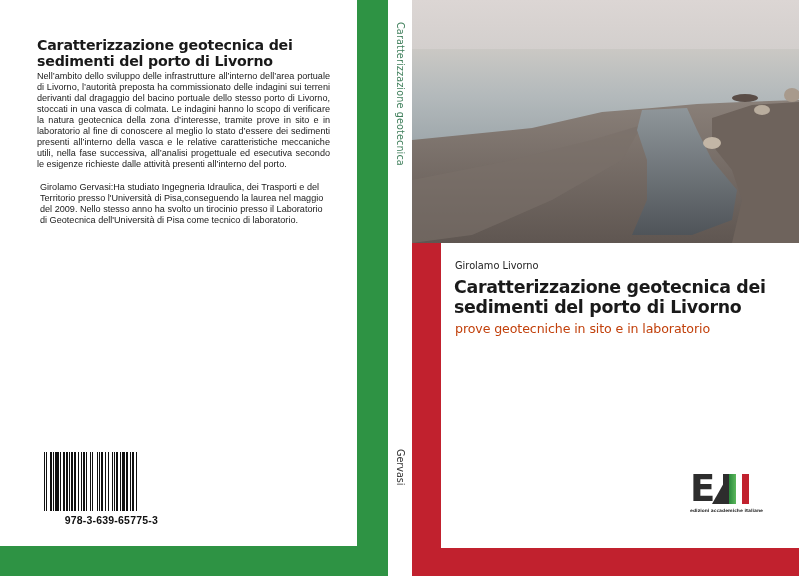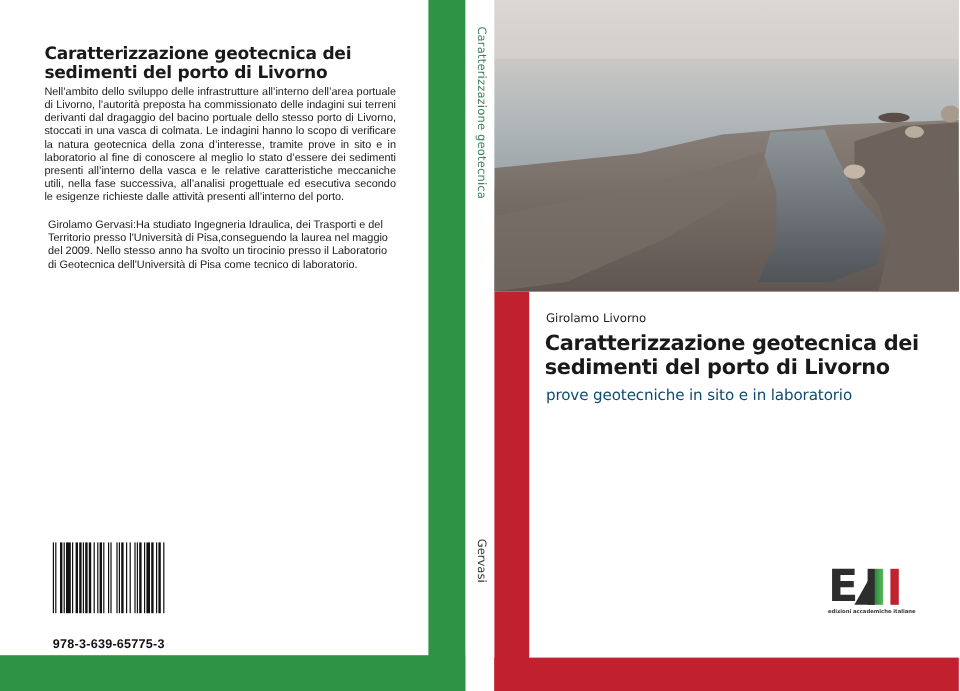--- a/index.html
+++ b/index.html
@@ -25,22 +25,22 @@
     position: absolute; left: 40px; top: 182px; width: 290px;
     font-family: "Liberation Sans", sans-serif; font-size: 9.1px; line-height: 11.05px;
     color: #1a1a1a;
   }
 
   .barcode-wrap { position: absolute; left: 44px; top: 452px; width: 110px; }
   .barcode { display: flex; height: 59px; align-items: stretch; }
   .barcode span { display: block; background: #111; }
   .barcode span.gap { background: transparent; }
   .isbn {
-    margin-top: 20px; font-family: "Liberation Sans", sans-serif; font-weight: bold;
-    font-size: 10.5px; color: #111; text-align: left; letter-spacing: 0.2px; width: 114px;
+    margin-top: 3px; font-family: "Liberation Sans", sans-serif; font-weight: bold;
+    font-size: 10.5px; color: #111; text-align: right; letter-spacing: 0.2px; width: 114px;
   }
 
   
   .spine { position: absolute; left: 388px; top: 0; width: 24px; height: 576px; background: #fff; }
   .spine-title {
     position: absolute; left: 400px; top: 22px;
     transform-origin: 0 0; transform: translate(6px, 0) rotate(90deg);
     white-space: nowrap; font-family: "DejaVu Sans", sans-serif; font-size: 9.6px;
     color: #3f7f5b; letter-spacing: 0.15px;
   }
@@ -64,21 +64,21 @@
     position: absolute; left: 455px; top: 260px;
     font-family: "DejaVu Sans", sans-serif; font-size: 9.8px; color: #222;
   }
   .front-title {
     position: absolute; left: 454px; top: 277px; width: 340px;
     font-family: "DejaVu Sans", sans-serif; font-weight: bold; font-size: 17.4px;
     line-height: 20px; color: #1a1a1a; letter-spacing: -0.3px;
   }
   .front-subtitle {
     position: absolute; left: 455px; top: 321px;
-    font-family: "DejaVu Sans", sans-serif; font-size: 12.6px; color: #0c4a6e; letter-spacing: -0.1px;
+    font-family: "DejaVu Sans", sans-serif; font-size: 12.6px; color: #c2410c; letter-spacing: -0.1px;
   }
 
   .logo { position: absolute; left: 690px; top: 474px; width: 70px; height: 45px; }
   .logo-mark { position: relative; height: 30px; }
   .logo-e { position: absolute; left: 0; top: 0; font-family: "DejaVu Sans", sans-serif; font-weight: bold; font-size: 37px; line-height: 30px; color: #2d2d2d; letter-spacing: -2px; }
   .logo-slash { position: absolute; left: 22px; top: 0; width: 0; height: 0;
     border-left: 17px solid transparent; border-bottom: 30px solid #2d2d2d; }
   .logo-slash-inner { position: absolute; left: 33px; top: 0; width: 6px; height: 30px; background: #2d2d2d; }
   .logo-green { position: absolute; left: 39px; top: 0; width: 7px; height: 30px; background: linear-gradient(90deg, #2a8a3c, #5cb85c); }
   .logo-red { position: absolute; left: 52px; top: 0; width: 7px; height: 30px; background: #c1212e; }

